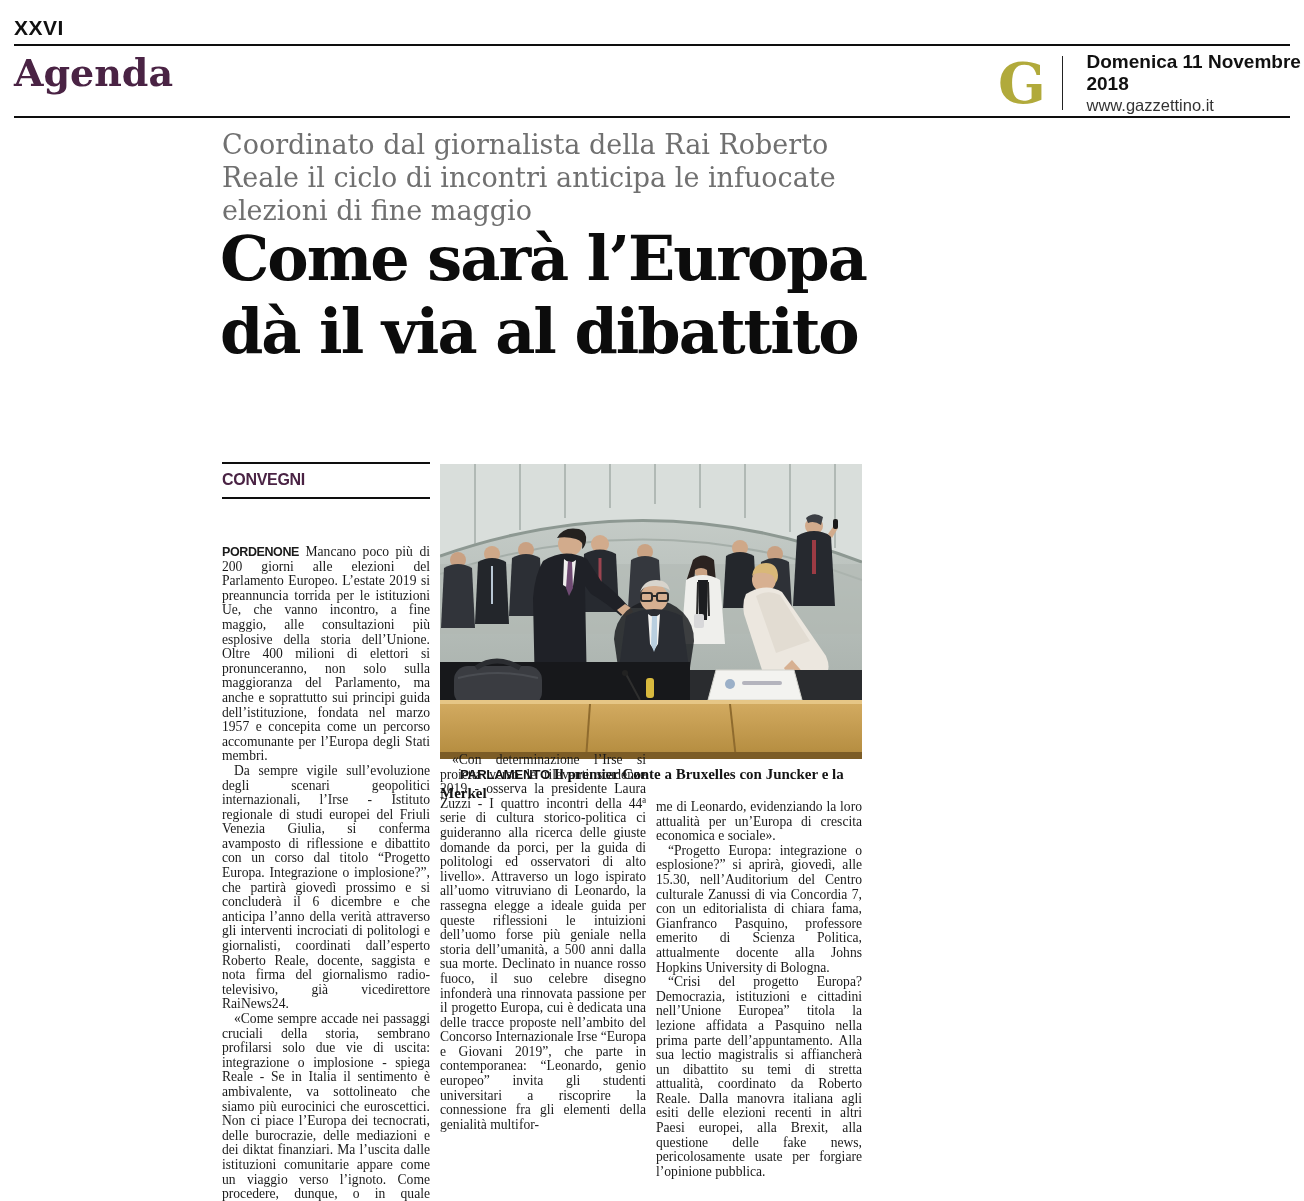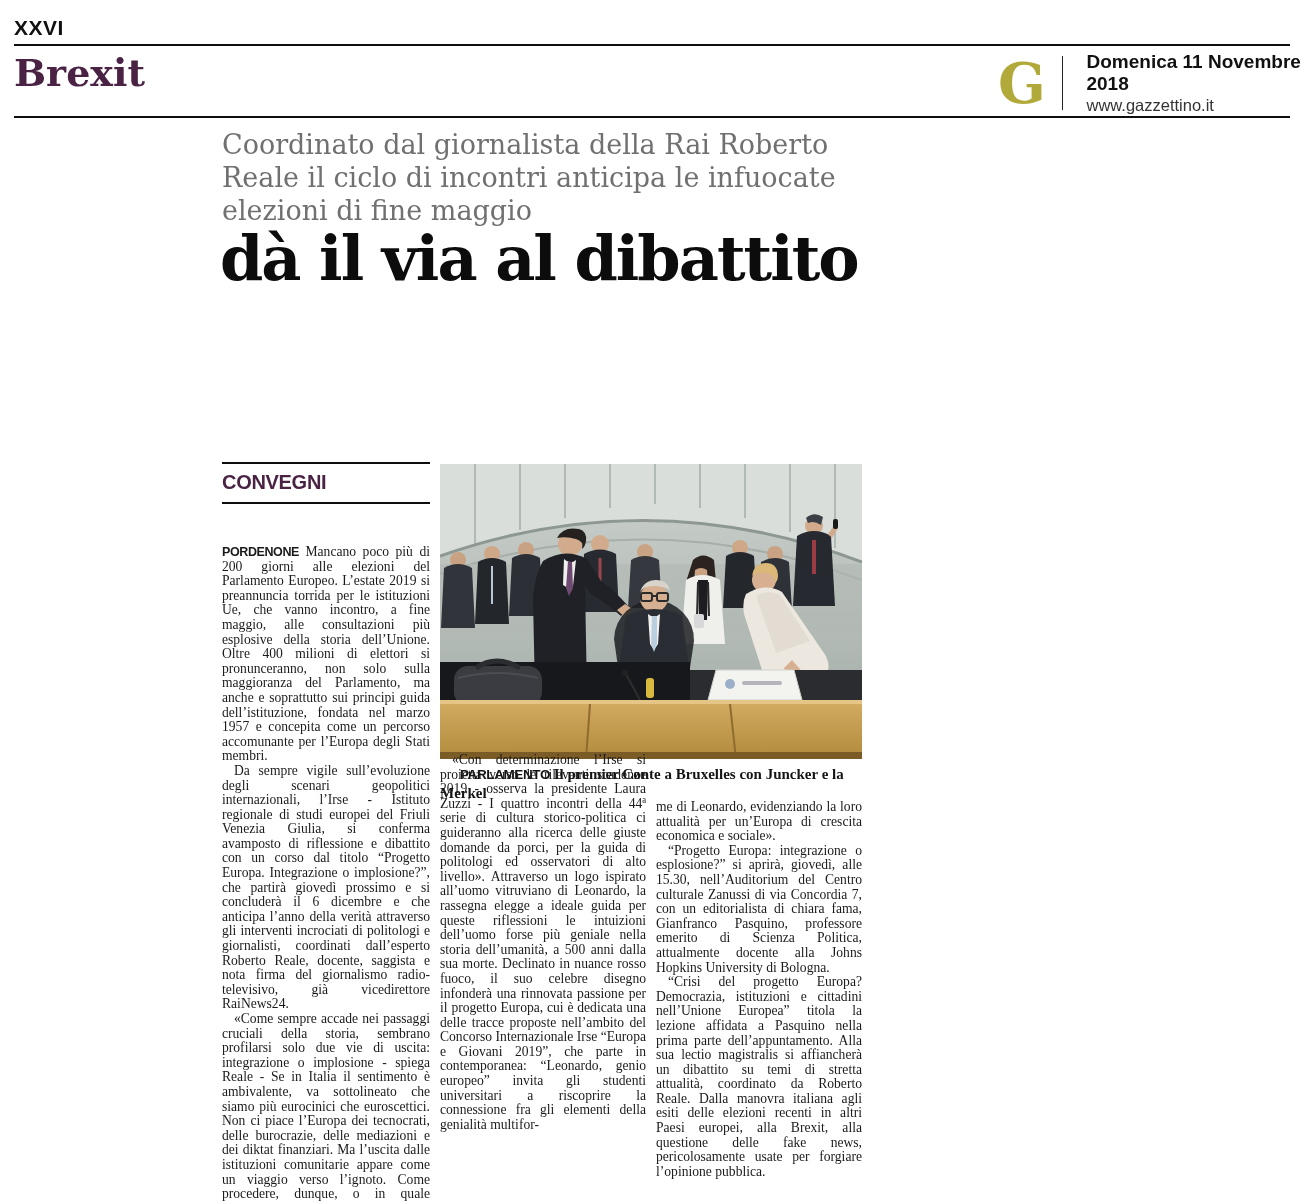--- a/index.html
+++ b/index.html
@@ -47,21 +47,21 @@
     font-size:62px; line-height:73px; letter-spacing:-2px; color:#0c0c0c;
   }
 
   .kicker-block {
     position:absolute; left:222px; top:462px; width:208px;
     border-top:2px solid #0e0e0e; border-bottom:2px solid #0e0e0e;
     padding:7px 0 8px 0;
   }
   .kicker {
     font-family:"Liberation Sans", sans-serif; font-weight:bold;
-    font-size:20px; letter-spacing:-0.3px; color:#4a2344;
+    font-size:16px; letter-spacing:-0.3px; color:#4a2344;
   }
 
   .body-col {
     position:absolute; text-align:justify;
     font-size:13.6px; line-height:14.6px; color:#1a1a1a;
     hyphens:auto; -webkit-hyphens:auto;
   }
   .col-1 { left:222px; top:545px; width:208px; height:680px; overflow:hidden; }
   .col-2 { left:440px; top:753px; width:206px; height:400px; overflow:hidden; }
   .col-3 { left:656px; top:800px; width:206px; height:400px; overflow:hidden; }
@@ -83,34 +83,35 @@
   .caption-label {
     font-family:"Liberation Sans", sans-serif; font-weight:bold;
     font-size:13.5px; letter-spacing:-0.4px;margin-left:20px;
   }
 </style>
 </head>
 <body>
 
 <div class="page-number">XXVI</div>
 <div class="rule rule-1"></div>
-<div class="section-title">Brexit</div>
+<div class="section-title">Agenda</div>
 
 <div class="masthead">
   <div class="masthead-g">G</div>
   <div class="masthead-divider"></div>
   <div class="masthead-text">
     <div class="masthead-date">Domenica 11 Novembre 2018</div>
     <div class="masthead-url">www.gazzettino.it</div>
   </div>
 </div>
 <div class="rule rule-2"></div>
 
 <div class="standfirst">Coordinato dal giornalista della Rai Roberto Reale il ciclo di incontri anticipa le infuocate elezioni di fine maggio</div>
 <div class="headline">
+  <div>Come sarà l’Europa</div>
   <div>dà il via al dibattito</div>
 </div>
 
 <div class="kicker-block">
   <div class="kicker">CONVEGNI</div>
 </div>
 
 <div class="body-col col-1">
   <p><span class="dateline">PORDENONE</span>&nbsp;<span>Mancano poco più di 200 giorni alle elezioni del Parlamento Europeo. L’estate 2019 si preannuncia torrida per le istituzioni Ue, che vanno incontro, a fine maggio, alle consultazioni più esplosive della storia dell’Unione. Oltre 400 milioni di elettori si pronunceranno, non solo sulla maggioranza del Parlamento, ma anche e soprattutto sui principi guida dell’istituzione, fondata nel marzo 1957 e concepita come un percorso accomunante per l’Europa degli Stati membri.</span></p>
   <p class="indent">Da sempre vigile sull’evoluzione degli scenari geopolitici internazionali, l’Irse - Istituto regionale di studi europei del Friuli Venezia Giulia, si conferma avamposto di riflessione e dibattito con un corso dal titolo “Progetto Europa. Integrazione o implosione?”, che partirà giovedì prossimo e si concluderà il 6 dicembre e che anticipa l’anno della verità attraverso gli interventi incrociati di politologi e giornalisti, coordinati dall’esperto Roberto Reale, docente, saggista e nota firma del giornalismo radio-televisivo, già vicedirettore RaiNews24.</p>

